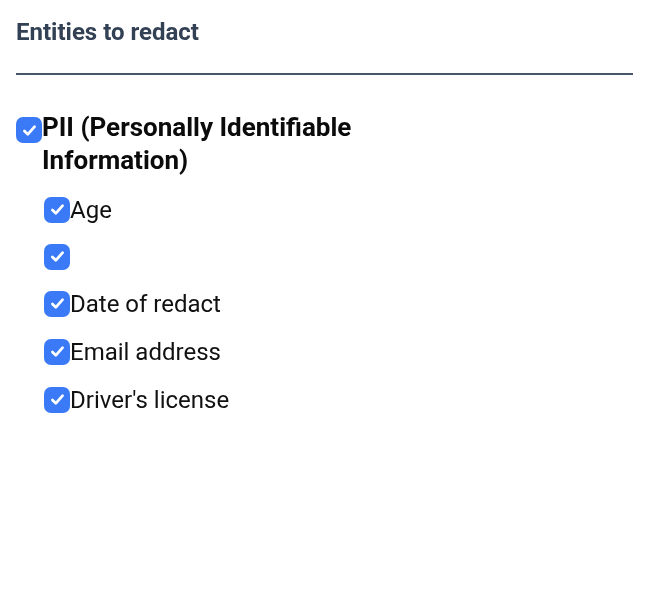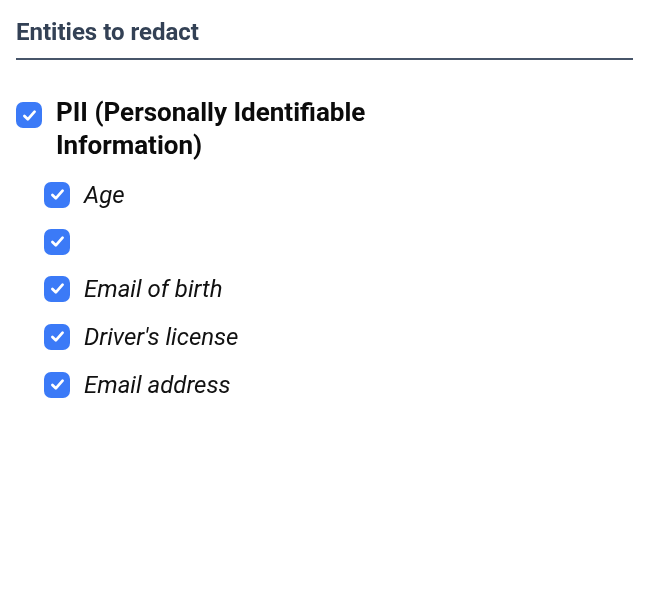--- a/index.html
+++ b/index.html
@@ -10,44 +10,42 @@
     body {
       font-family: -apple-system, BlinkMacSystemFont, "Segoe UI", Roboto, Helvetica, Arial, sans-serif;
       background: #fff;
       padding: 18px 16px;
       width: 649px;
     }
     .section-title {
       font-size: 24px;
       font-weight: 700;
       color: #334155;
-      padding-bottom: 12px;
+      padding-bottom: 27px;
       border-bottom: 2px solid #475569;
       margin-bottom: 36px;
     }
     .group {
       display: flex;
       flex-direction: column;
     }
     .row {
       display: flex;
       align-items: center;
-      gap: 14px;
     }
     .parent-row {
       align-items: flex-start;
       margin-bottom: 18px;
     }
     .parent-row .checkbox {
       margin-top: 6px;
     }
     .child-row {
       padding-left: 28px;
       margin-bottom: 20px;
-      font-style: italic;
     }
     .checkbox {
       width: 26px;
       height: 26px;
       border-radius: 7px;
       background: #3b7af7;
       display: flex;
       align-items: center;
       justify-content: center;
       flex-shrink: 0;
@@ -108,34 +106,34 @@
         </svg>
     </div>
   </div>
 
   <div class="row child-row">
     <div class="checkbox">
       <svg viewBox="0 0 20 20">
           <path d="M4 10.5l4 4 8-9"></path>
         </svg>
     </div>
-    <div class="child-label">Email of birth</div>
+    <div class="child-label">Date of redact</div>
+  </div>
+
+  <div class="row child-row">
+    <div class="checkbox">
+      <svg viewBox="0 0 20 20">
+          <path d="M4 10.5l4 4 8-9"></path>
+        </svg>
+    </div>
+    <div class="child-label">Email address</div>
   </div>
 
   <div class="row child-row">
     <div class="checkbox">
       <svg viewBox="0 0 20 20">
           <path d="M4 10.5l4 4 8-9"></path>
         </svg>
     </div>
     <div class="child-label">Driver's license</div>
   </div>
 
-  <div class="row child-row">
-    <div class="checkbox">
-      <svg viewBox="0 0 20 20">
-          <path d="M4 10.5l4 4 8-9"></path>
-        </svg>
-    </div>
-    <div class="child-label">Email address</div>
-  </div>
-
 </div>
 
 </body></html>

